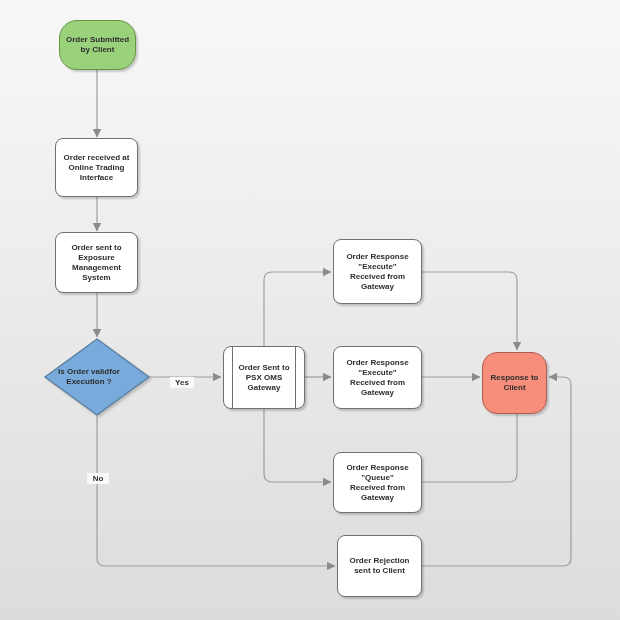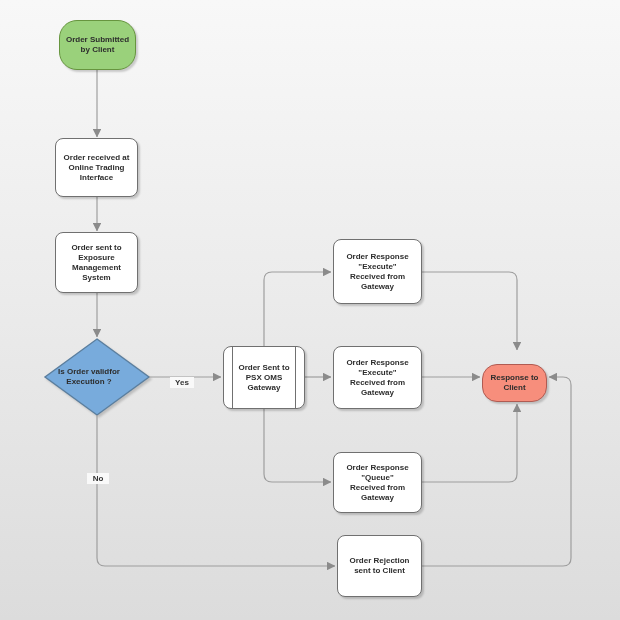--- a/index.html
+++ b/index.html
@@ -34,21 +34,21 @@
   #n-exposure { left:55px; top:232px; width:83px; height:61px; }
   #n-decision-label { left:40px; top:357px; width:98px; height:40px; }
   #n-psx { left:223px; top:346px; width:82px; height:63px; padding:0 10px; }
   .inner-bar { position:absolute; top:0; bottom:0; width:1px; background:var(--box-stroke,#707070); }
   .inner-bar.left { left:8px; }
   .inner-bar.right { right:8px; }
   #n-resp-exec-top { left:333px; top:239px; width:89px; height:65px; }
   #n-resp-exec-mid { left:333px; top:346px; width:89px; height:63px; }
   #n-resp-queue   { left:333px; top:452px; width:89px; height:61px; }
   #n-response {
-    left:482px; top:364px; width:65px; height:38px;
+    left:482px; top:352px; width:65px; height:62px;
     background:var(--terminal-fill,#f78e7c); border:1.4px solid var(--terminal-stroke,#b05b52);
     border-radius:15px; box-shadow:2px 2px 2px rgba(0,0,0,0.18);
   }
   #n-reject { left:337px; top:535px; width:85px; height:62px; }
   .edge-label {
     position:absolute; font-weight:bold; font-size:8px; line-height:11px;
     color:#333; background:#f9f9f9; padding:0 2px; text-align:center;margin-top:8px;
   }
   #lbl-yes { left:170px; top:369px; width:20px; }
   #lbl-no  { left:87px;  top:465px; width:18px; }

